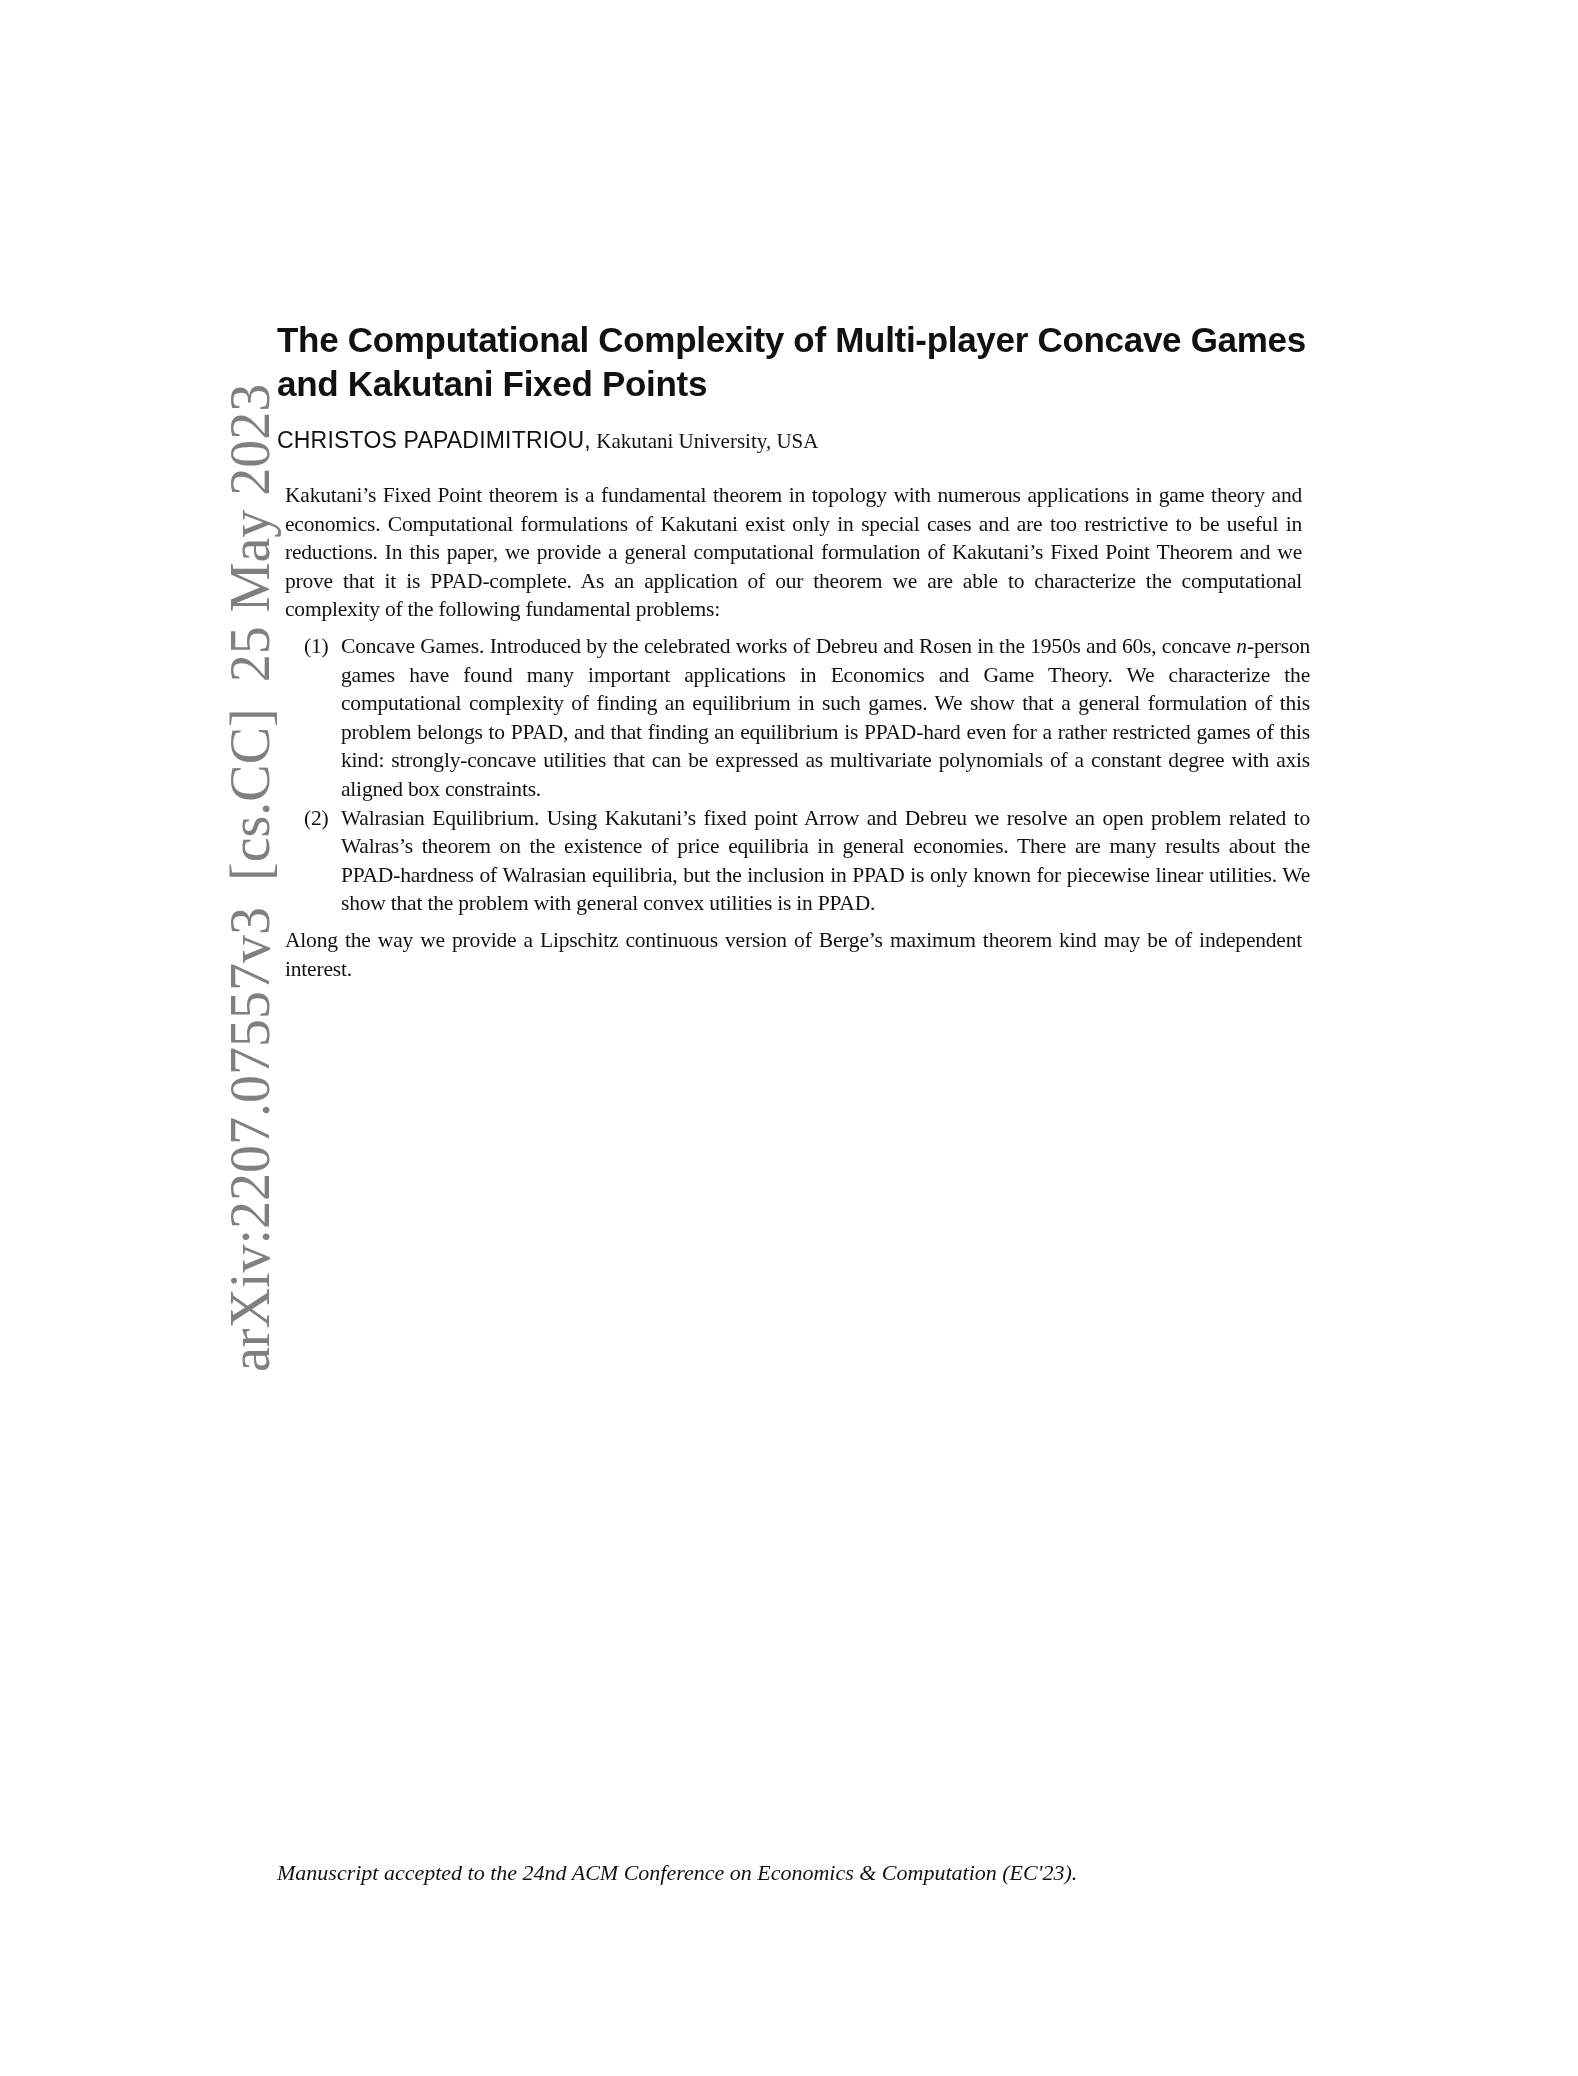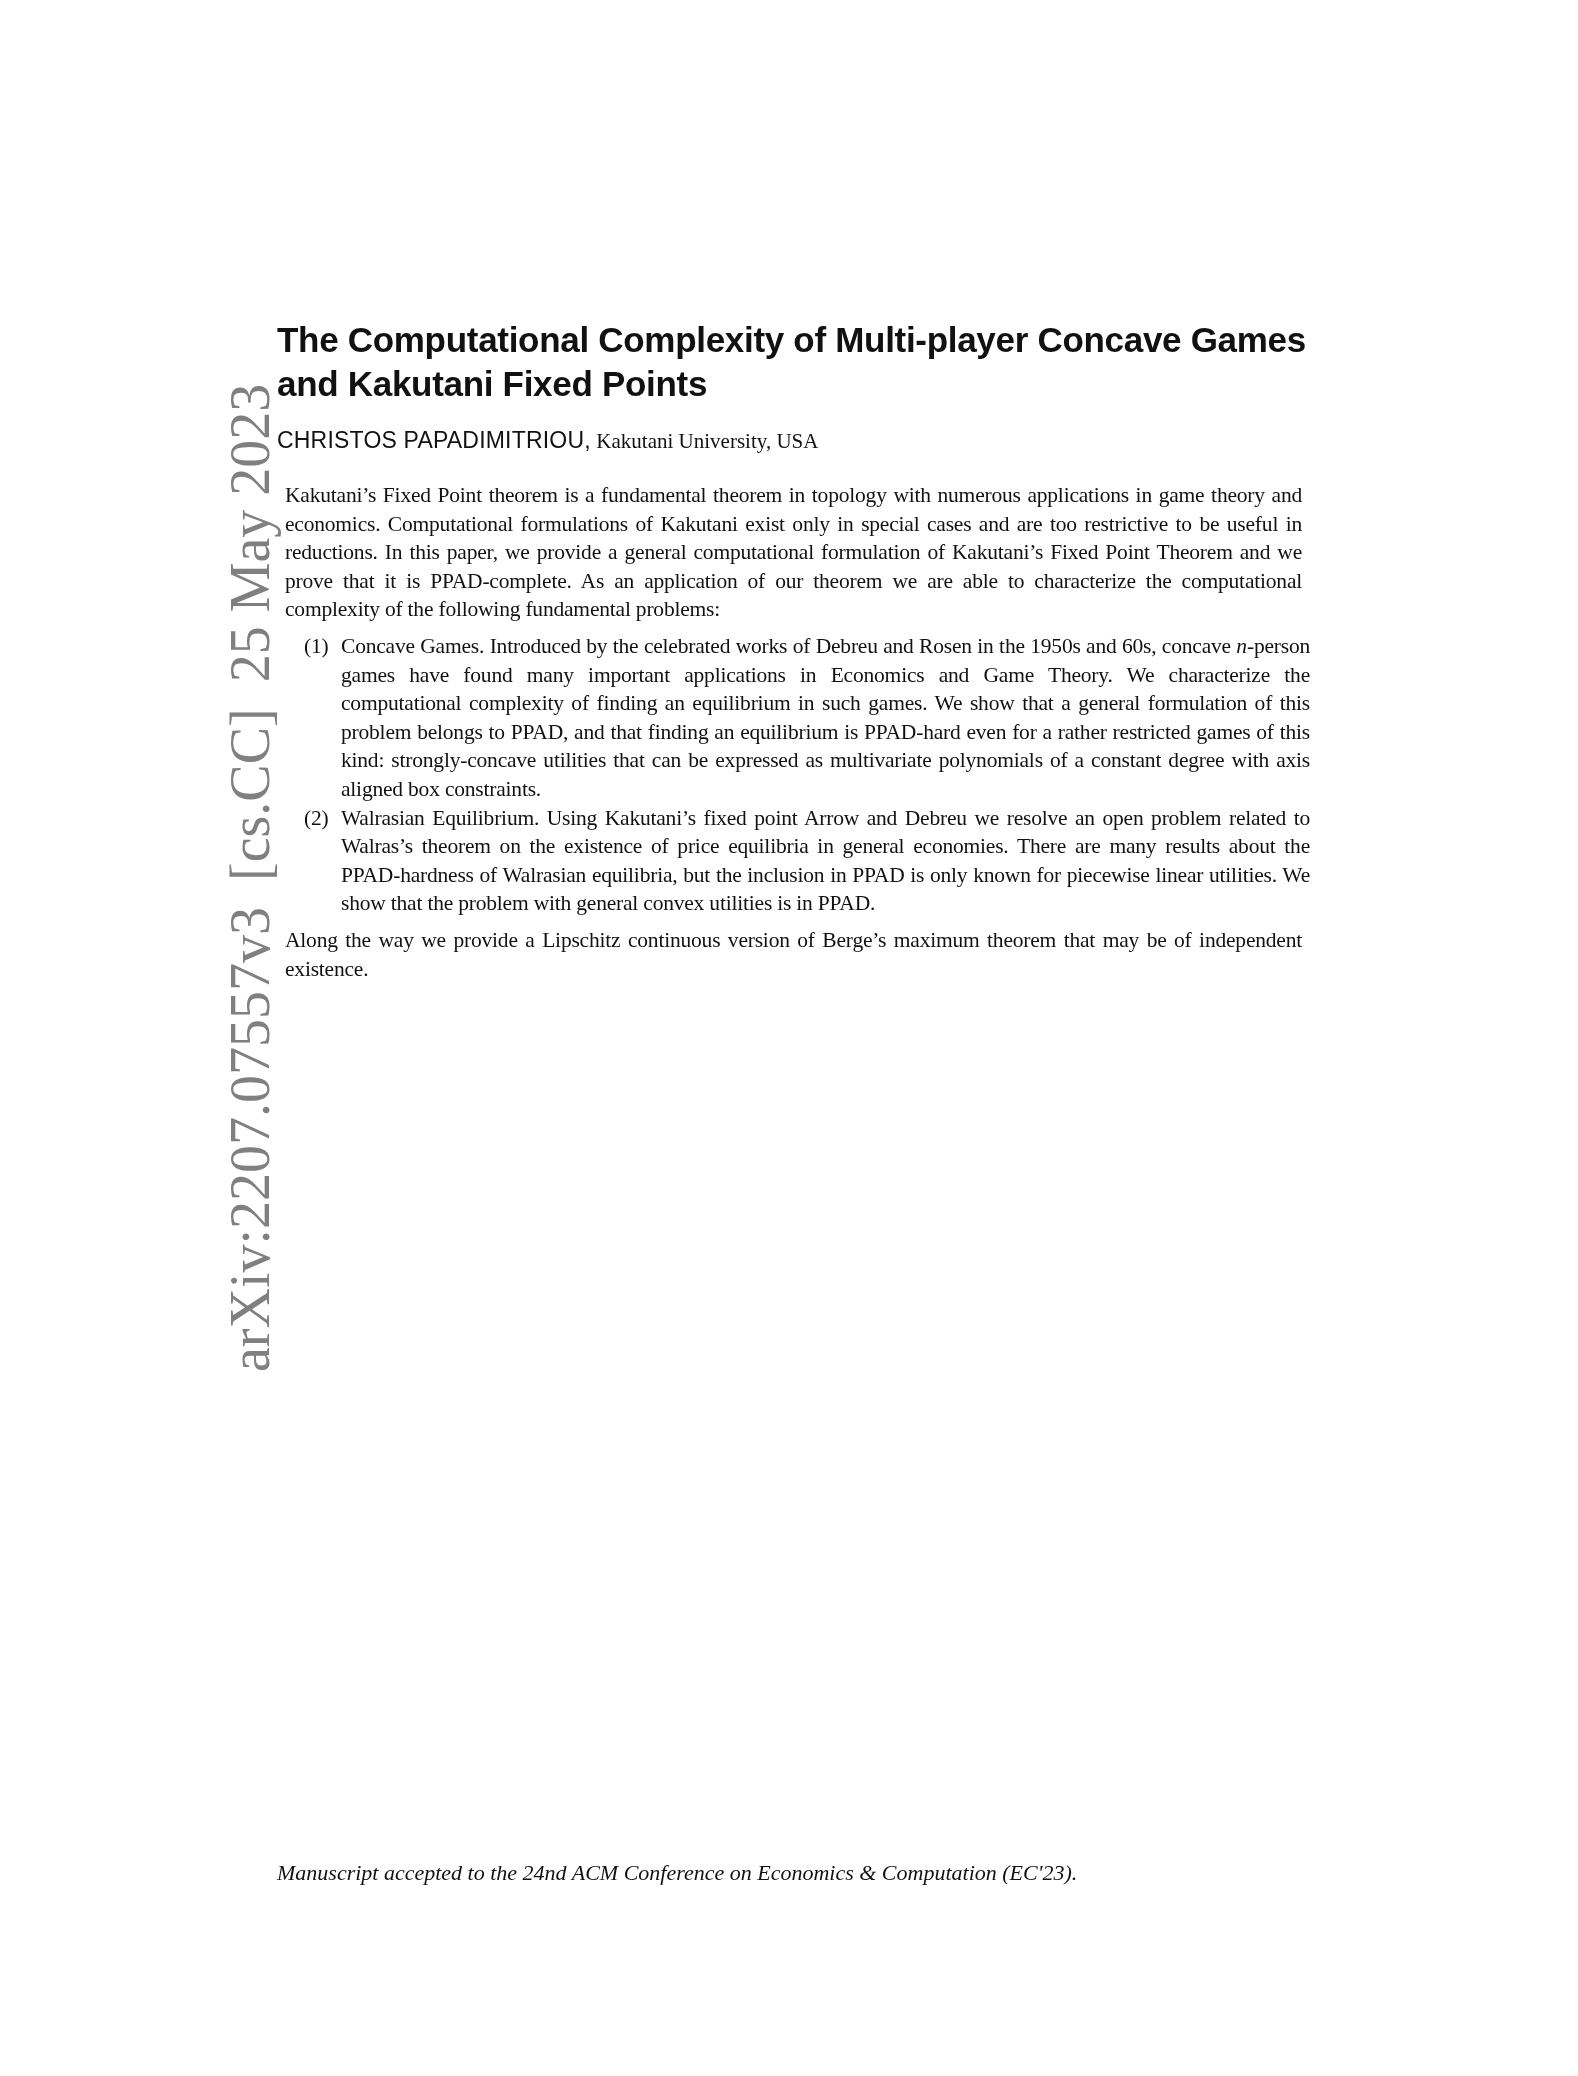--- a/index.html
+++ b/index.html
@@ -127,18 +127,18 @@
       <ol class="problem-list">
         <li class="problem-item">
           <span class="problem-num">(1)</span>
           <span class="problem-head">Concave Games.</span><span> Introduced by the celebrated works of Debreu and Rosen in the 1950s and 60s, concave </span><i>n</i><span>-person games have found many important applications in Economics and Game Theory. We characterize the computational complexity of finding an equilibrium in such games. We show that a general formulation of this problem belongs to PPAD, and that finding an equilibrium is PPAD-hard even for a rather restricted games of this kind: strongly-concave utilities that can be expressed as multivariate polynomials of a constant degree with axis aligned box constraints.</span>
         </li>
         <li class="problem-item">
           <span class="problem-num">(2)</span>
           <span class="problem-head">Walrasian Equilibrium.</span><span> Using Kakutani’s fixed point Arrow and Debreu we resolve an open problem related to Walras’s theorem on the existence of price equilibria in general economies. There are many results about the PPAD-hardness of Walrasian equilibria, but the inclusion in PPAD is only known for piecewise linear utilities. We show that the problem with general convex utilities is in PPAD.</span>
         </li>
       </ol>
-      <p>Along the way we provide a Lipschitz continuous version of Berge’s maximum theorem that may be of independent existence.</p>
+      <p>Along the way we provide a Lipschitz continuous version of Berge’s maximum theorem kind may be of independent interest.</p>
     </div>
   </div>
 
   <div class="footer-note">Manuscript accepted to the 24nd ACM Conference on Economics &amp; Computation (EC'23).</div>
 </div>
 
 </body></html>

